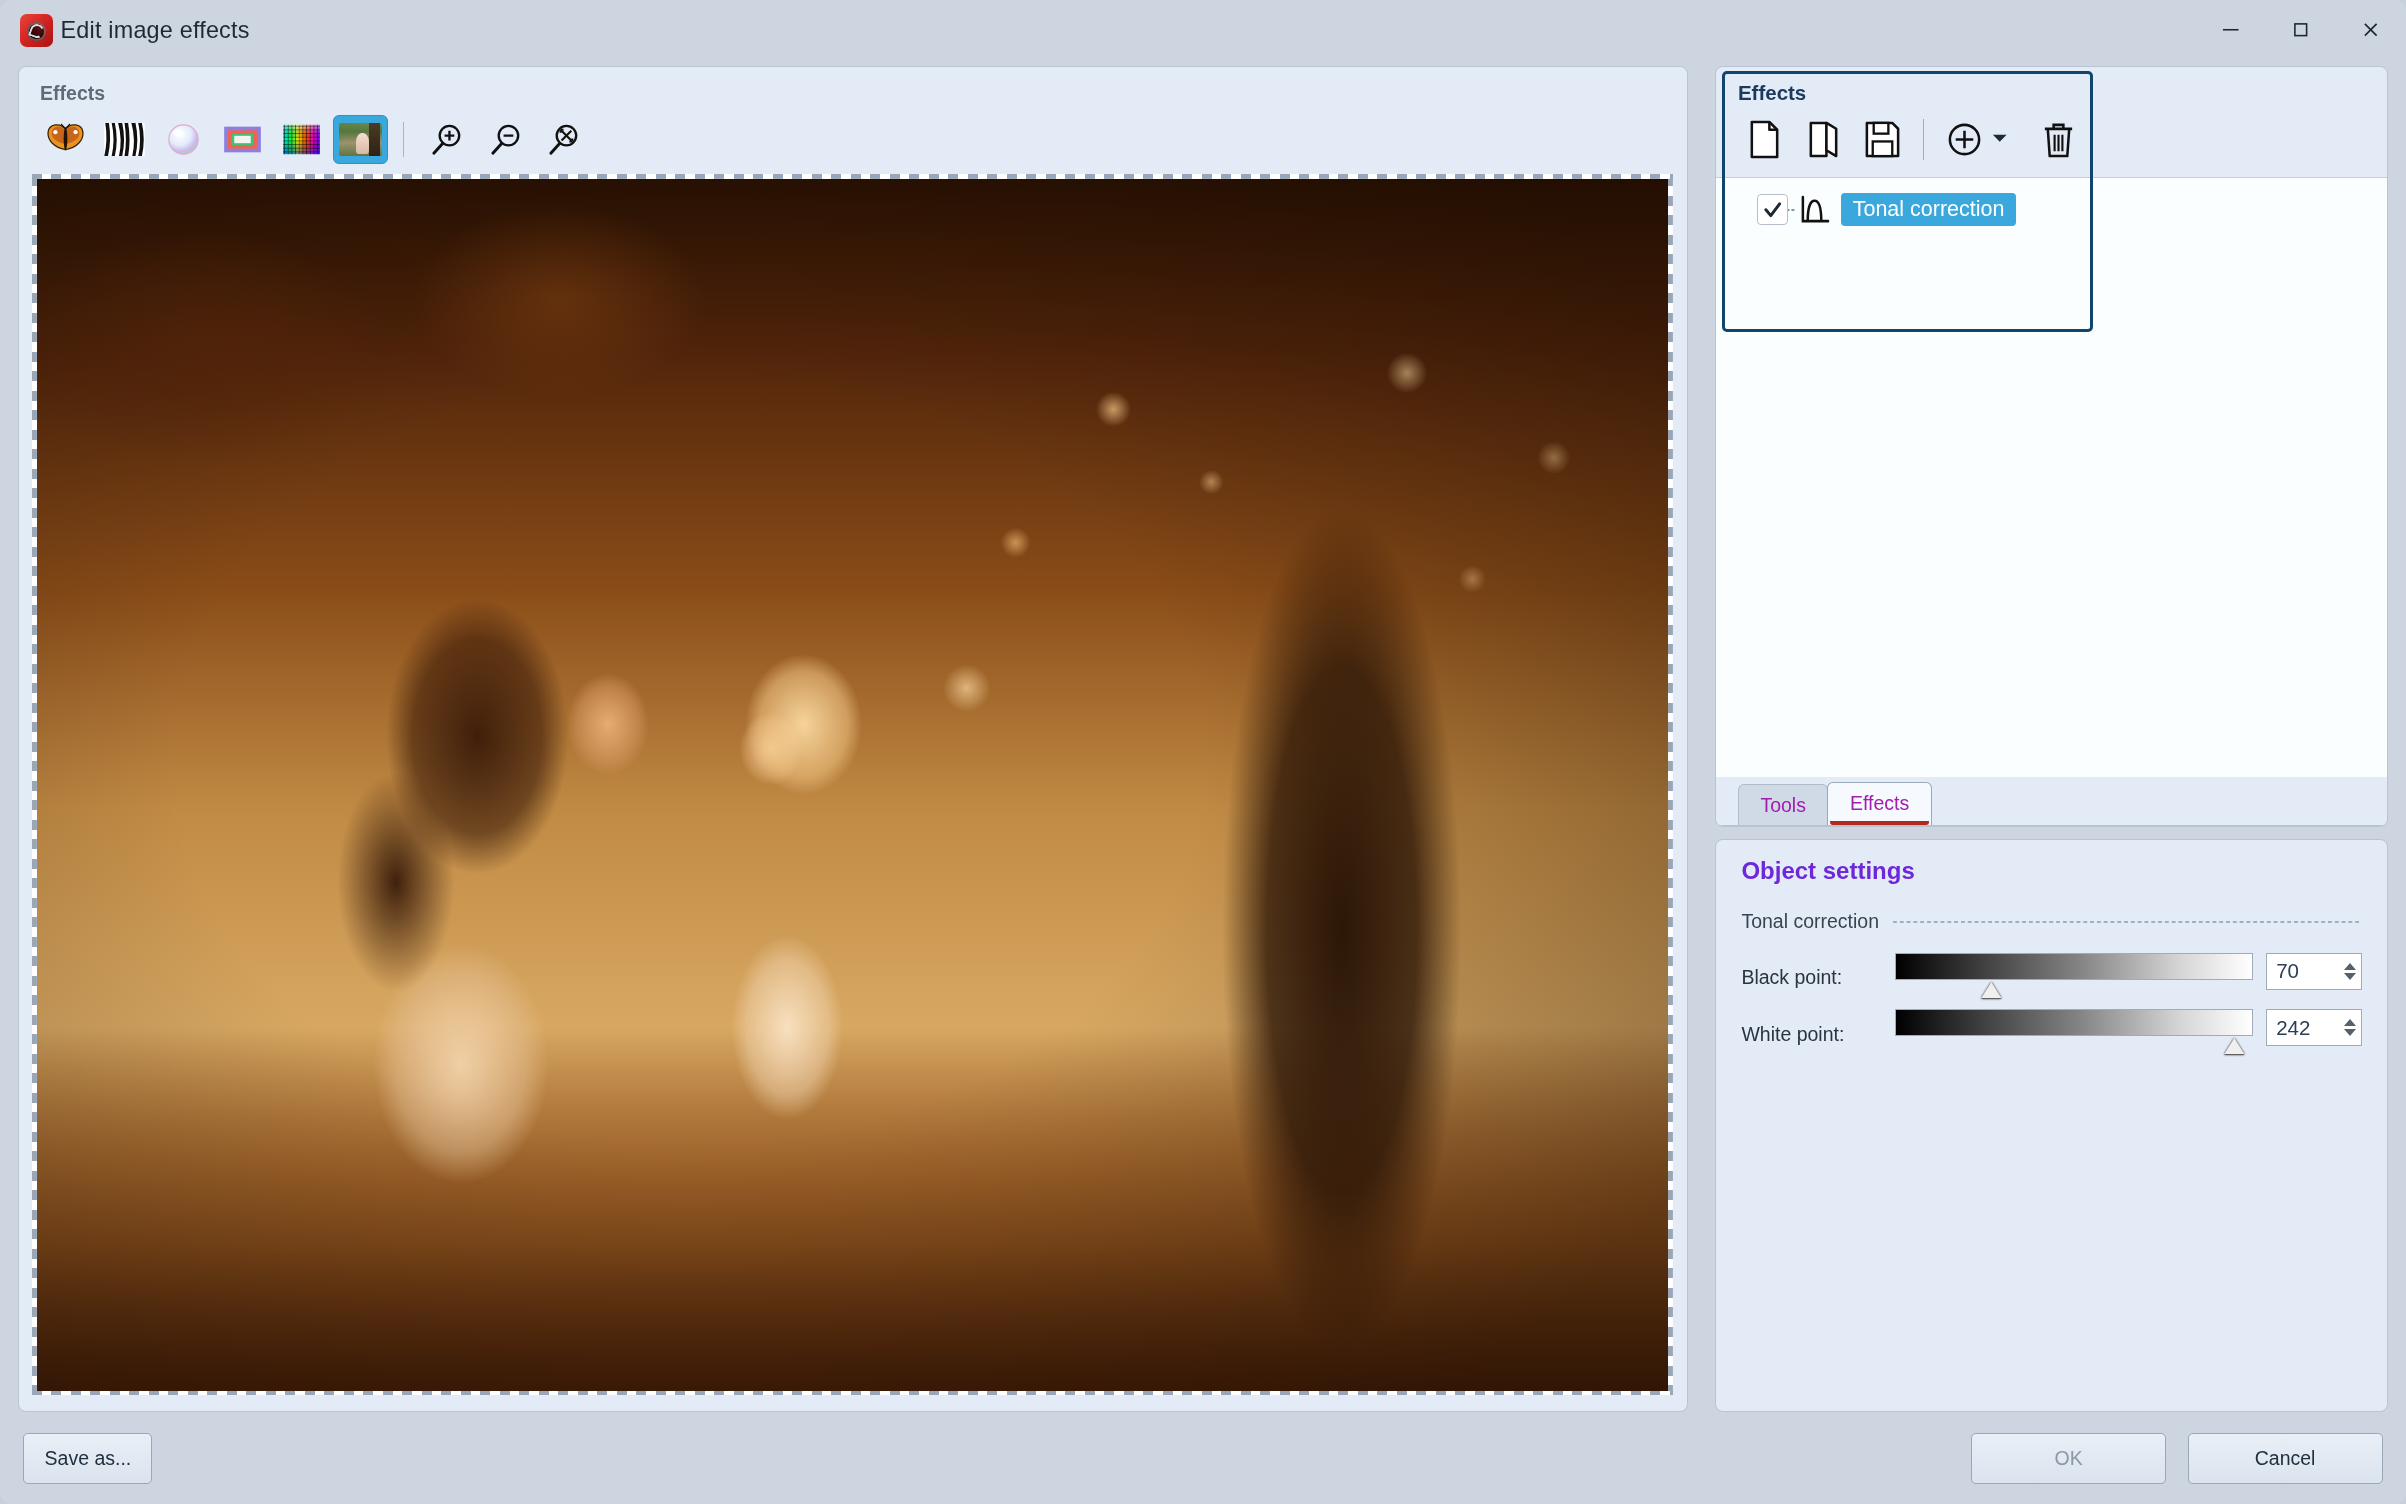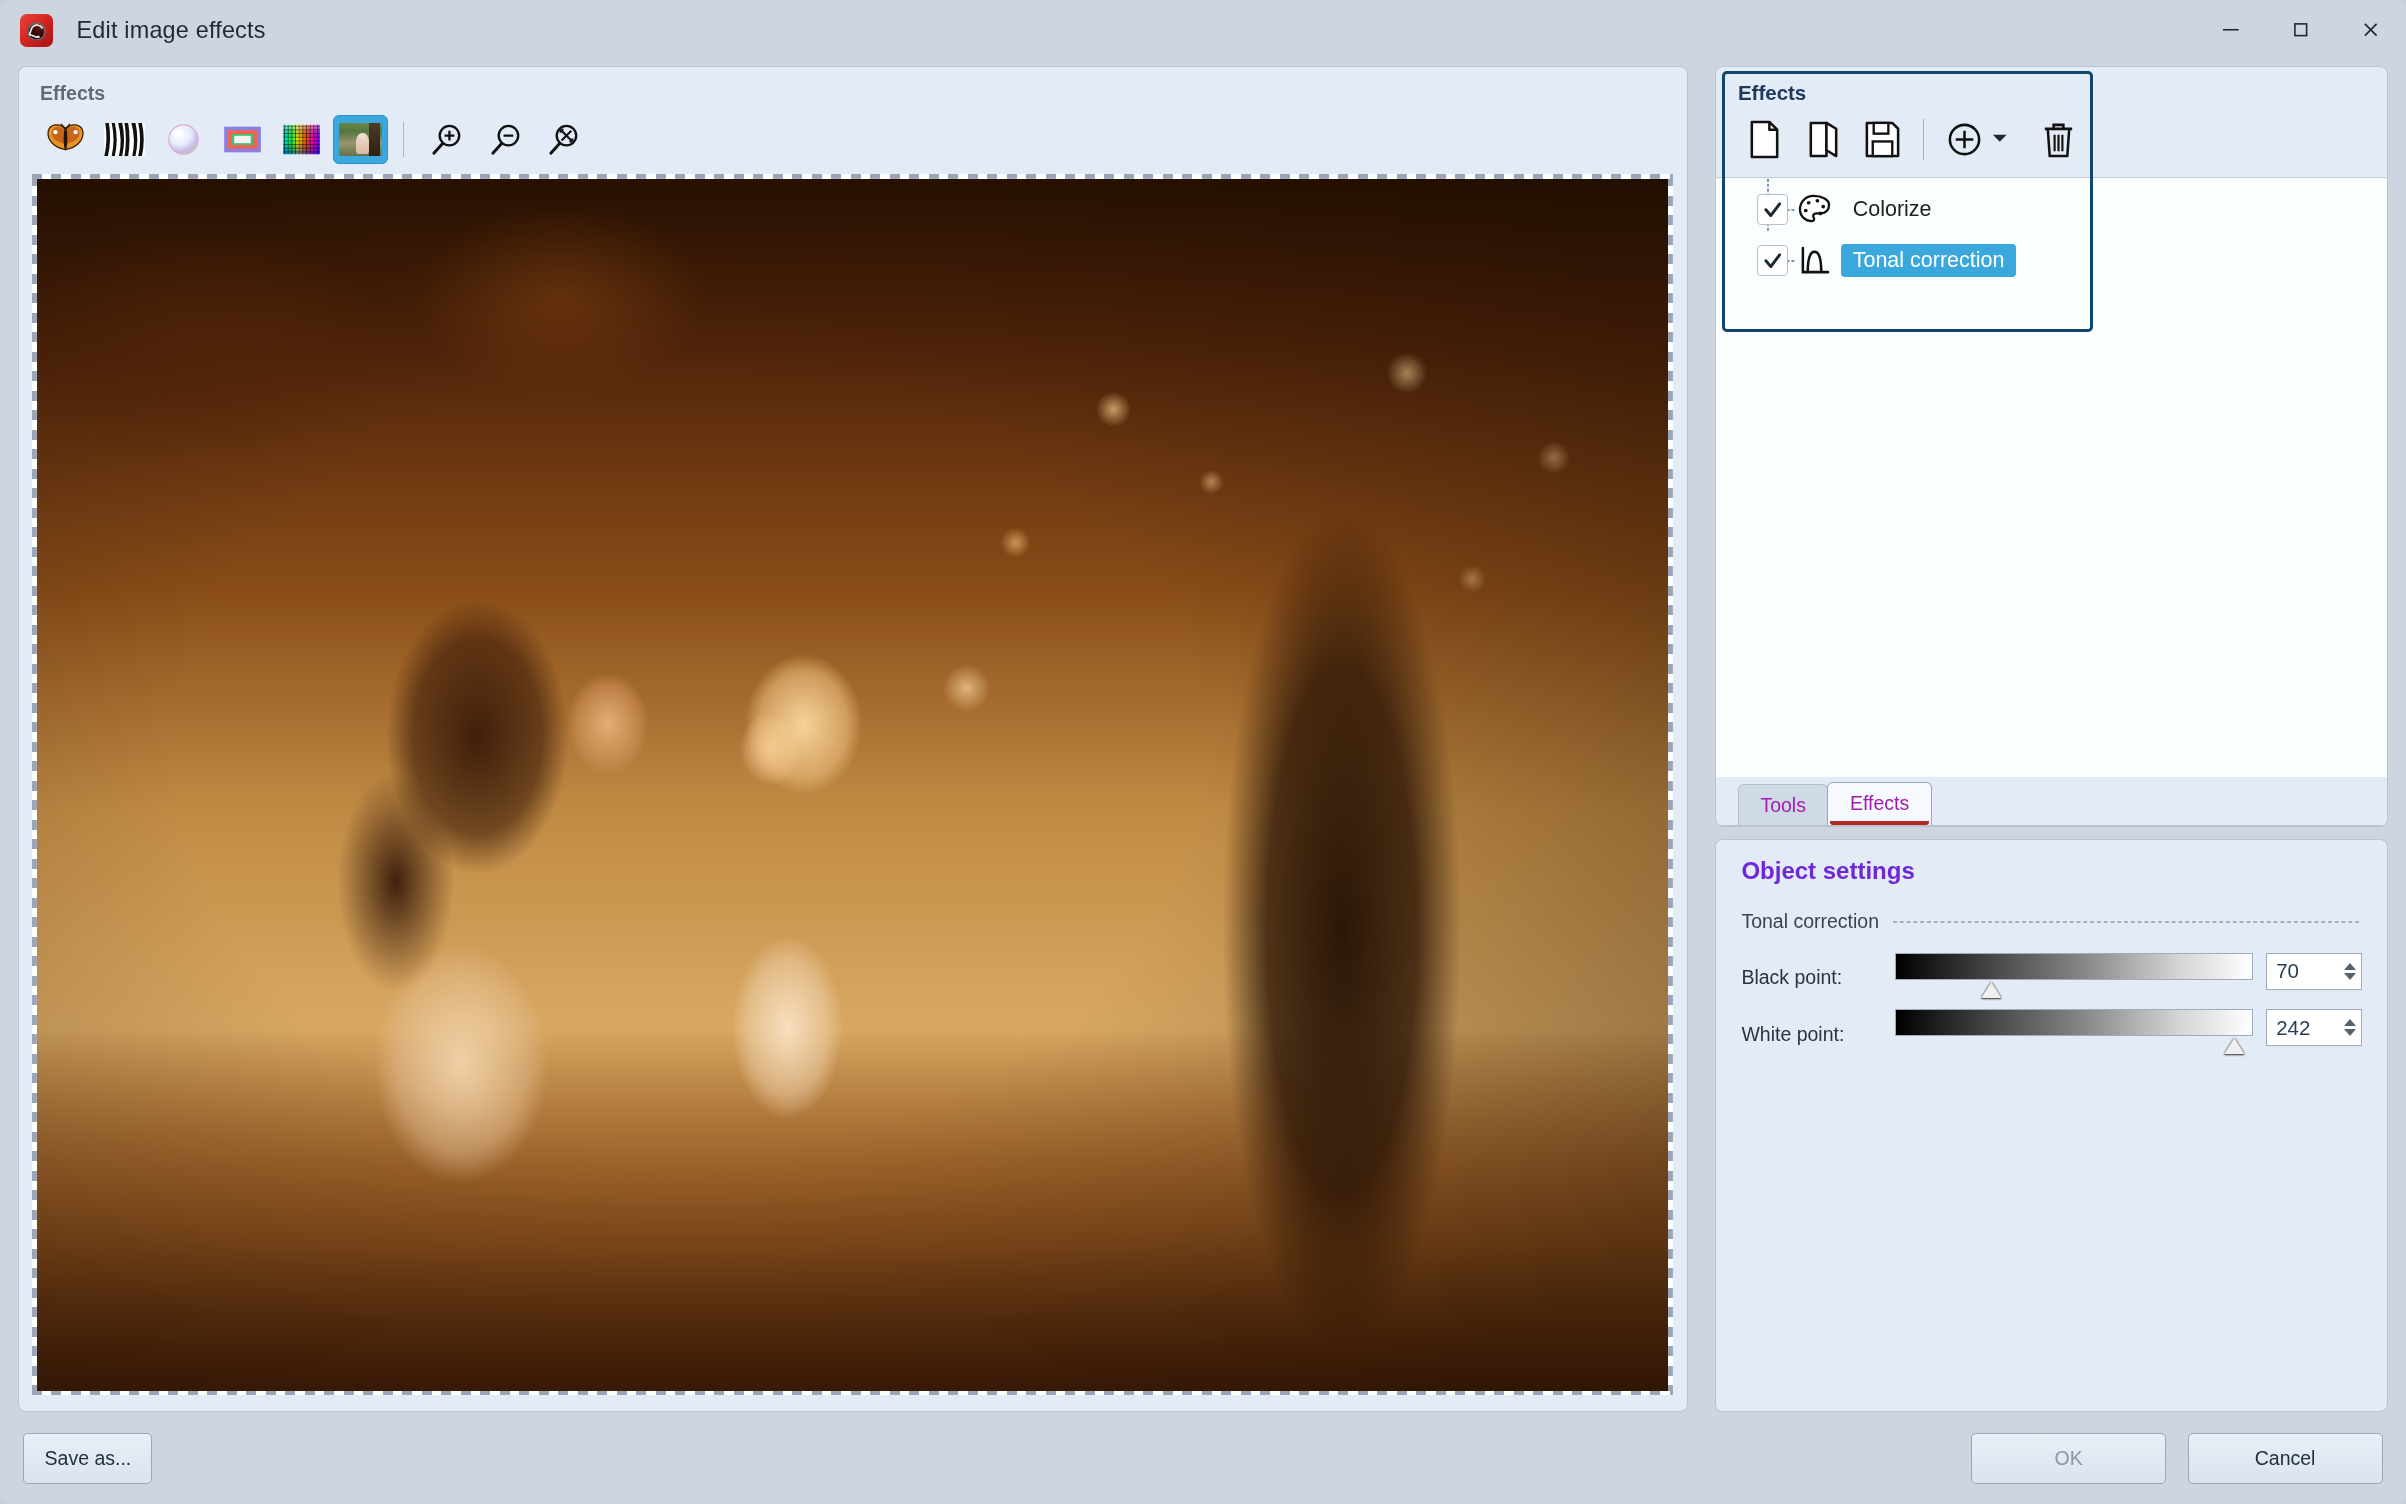--- a/index.html
+++ b/index.html
@@ -36,21 +36,21 @@
     background: radial-gradient(circle at 65% 35%, #5e1010, #160303 70%);
     box-shadow: inset 0 0 0 2px rgba(255,255,255,.35);
   }
   .app-icon::after {
     content: ""; position: absolute; left: 10.7px; top: 10.7px;
     width: 9.8px; height: 9.8px; border-radius: 50% 50% 50% 0;
     border: 2px solid rgba(255,255,255,.85); border-right-color: transparent;
     transform: rotate(20deg);
   }
   .title-text {
-    margin-left: 24px; font-size: 23.4px; color: #1f2933; letter-spacing: 0.2px;
+    margin-left: 8px; font-size: 23.4px; color: #1f2933; letter-spacing: 0.2px;
   }
   .wincontrols { margin-left: auto; display: flex; height: 60px; }
   .wc {
     width: 70px; height: 60px;
     display: flex; align-items: center; justify-content: center;
     color: #1d2730;
   }
   .wc svg { display: block; }
 
   
@@ -510,40 +510,20 @@
               <path d="M6 10 h28" stroke="#111" stroke-width="2.8"></path>
               <path d="M15 10 v-4 h10 v4" fill="none" stroke="#111" stroke-width="2.6"></path>
               <path d="M9 10 l2 28 h18 l2 -28" fill="none" stroke="#111" stroke-width="2.6" stroke-linejoin="round"></path>
               <path d="M16 16 v17 M20 16 v17 M24 16 v17" stroke="#111" stroke-width="2.2"></path>
             </svg>
           </div>
         </div>
 
         <div class="fx-list">
 
-          <div class="fx-row">
-            <div class="tree-line-v"></div>
-            <div class="tree-line-h" style="top:25px"></div>
-            <div class="fx-check">
-              <svg width="21.5" height="21.5" viewBox="0 0 22 22">
-                <path d="M4 11 L9 17 L18 5" fill="none" stroke="#1b2733" stroke-width="3" stroke-linecap="round" stroke-linejoin="round"></path>
-              </svg>
-            </div>
-            <div class="fx-ico">
-              <svg width="33" height="31" viewBox="0 0 34 32">
-                <path d="M16 2 C7 2 2 9 2 16 c0 7 6 12 12 12 3 0 3 -2 2 -4 -1 -2 0 -4 3 -4 h4 c6 0 9 -4 9 -9 C32 6 25 2 16 2z" fill="#fff" stroke="#111" stroke-width="2.4" stroke-linejoin="round"></path>
-                <circle cx="11" cy="9" r="1.9" fill="#111"></circle>
-                <circle cx="20" cy="7" r="1.9" fill="#111"></circle>
-                <circle cx="26" cy="13" r="1.9" fill="#111"></circle>
-                <circle cx="8" cy="17" r="1.9" fill="#111"></circle>
-                <circle cx="23" cy="20" r="1.9" fill="#111"></circle>
-              </svg>
-            </div>
-            <div class="fx-name">Colorize</div>
-          </div>
 
           <div class="fx-row">
             <div class="tree-line-h" style="top:25px"></div>
             <div class="fx-check">
               <svg width="21.5" height="21.5" viewBox="0 0 22 22">
                 <path d="M4 11 L9 17 L18 5" fill="none" stroke="#1b2733" stroke-width="3" stroke-linecap="round" stroke-linejoin="round"></path>
               </svg>
             </div>
             <div class="fx-ico">
               <svg width="33" height="31" viewBox="0 0 34 32">

